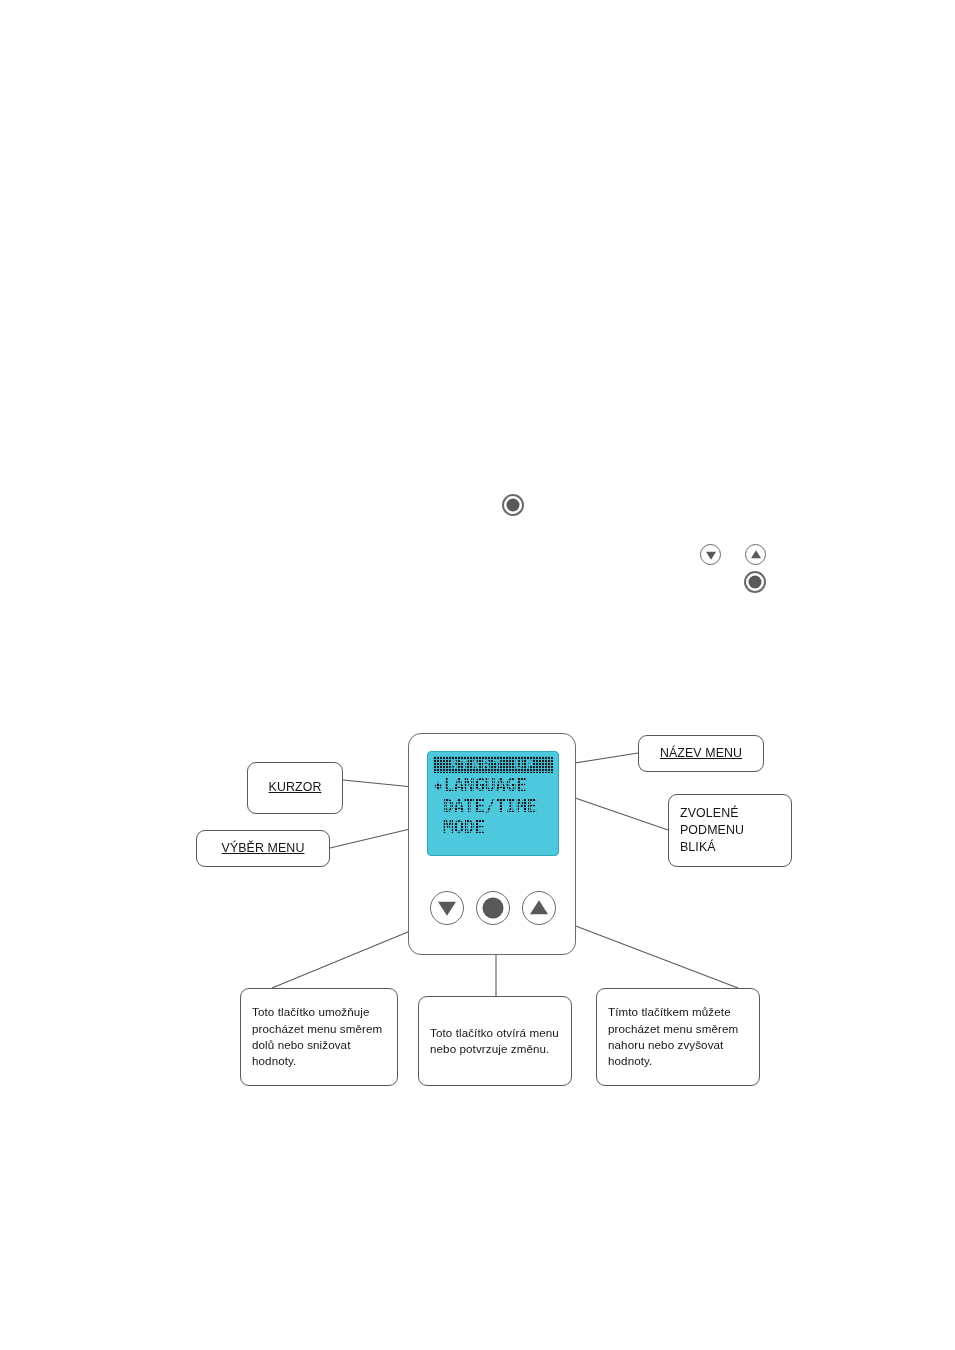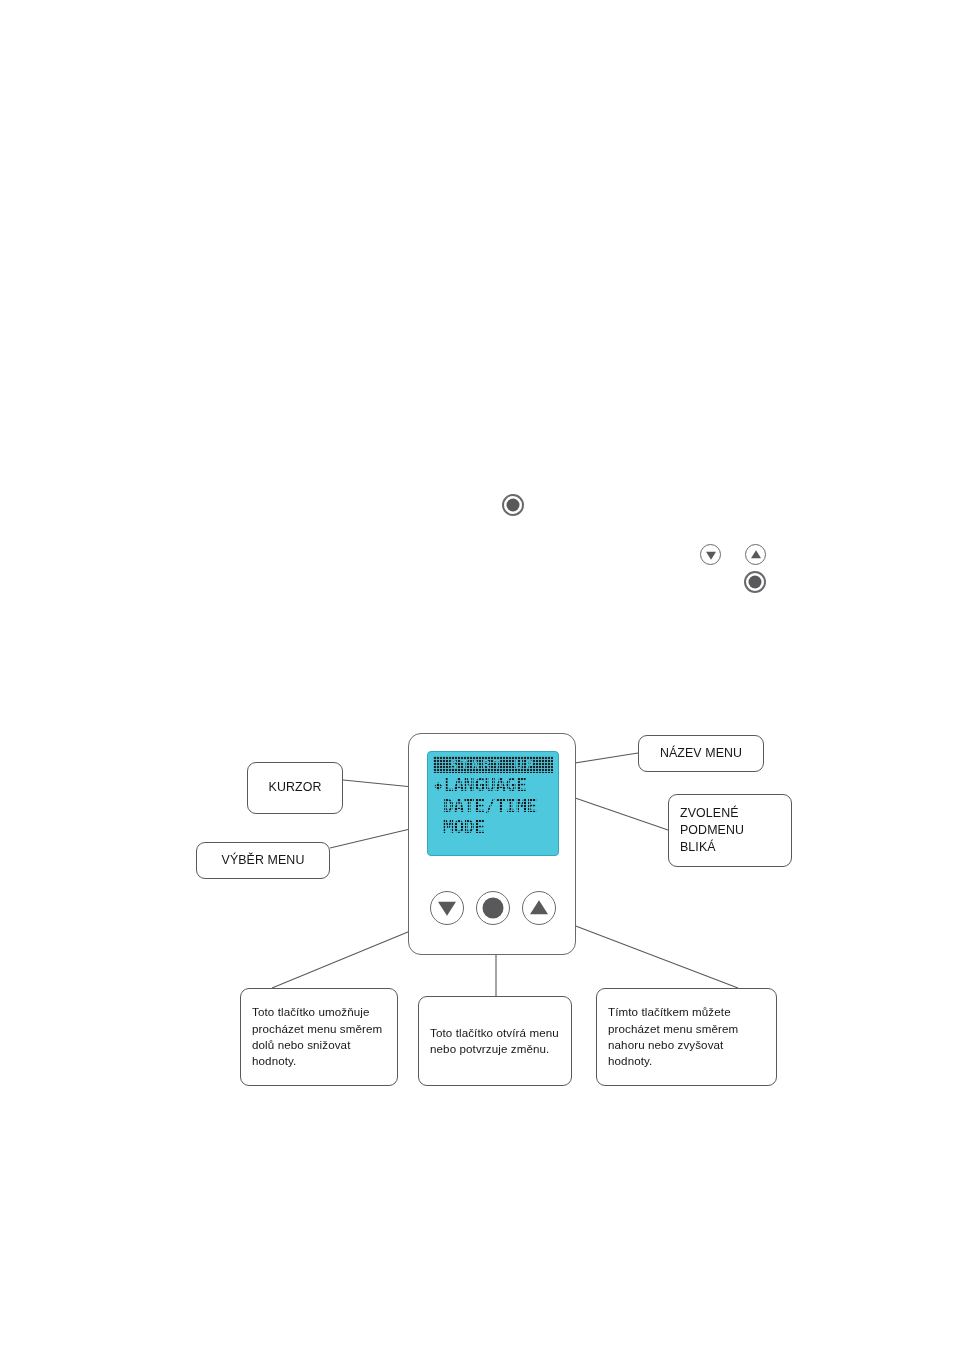--- a/index.html
+++ b/index.html
@@ -47,21 +47,21 @@
     border-radius: 9px;
     background: #ffffff;
     display: flex;
     align-items: center;
     padding: 7px 11px;
     font-size: 12.4px;
     line-height: 1.38;
     color: #161616;
     letter-spacing: 0.1px;
   }
-  .callout.center-txt { justify-content: center; text-align: center; }
+  .callout.center-txt { justify-content: center; text-align: center; text-decoration: underline; }
   .callout.small { font-size: 11.6px; line-height: 1.42; }
   .callout .ctext { display: block; width: 100%; }
 
   
   #device {
     position: absolute;
     left: 408px;
     top: 733px;
     width: 168px;
     height: 222px;
@@ -266,21 +266,21 @@
       <line x1="496" y1="922" x2="496" y2="996"></line>
 
       <line x1="560" y1="920" x2="738" y2="988"></line>
     </g>
   </svg>
 
   <div class="callout center-txt hit" style="left:247px; top:762px; width:96px; height:52px;">
     <span class="ctext">KURZOR</span>
   </div>
 
-  <div class="callout center-txt hit" style="left:196px; top:830px; width:134px; height:37px;margin-top:12px;">
+  <div class="callout center-txt hit" style="left:196px; top:830px; width:134px; height:37px;">
     <span class="ctext">VÝBĚR MENU</span>
   </div>
 
   <div class="callout center-txt hit" style="left:638px; top:735px; width:126px; height:37px;">
     <span class="ctext">NÁZEV MENU</span>
   </div>
 
   <div class="callout small hit" style="left:240px; top:988px; width:158px; height:98px; align-items:center;">
     <span class="ctext">Toto tlačítko umožňuje procházet menu směrem dolů nebo snižovat hodnoty.</span>
   </div>
@@ -288,21 +288,21 @@
   <div class="callout hit" style="left:668px; top:794px; width:124px; height:73px; white-space:pre-line;">
     <span class="ctext">ZVOLENÉ
 PODMENU
 BLIKÁ</span>
   </div>
 
   <div class="callout small hit" style="left:418px; top:996px; width:154px; height:90px; align-items:center;">
     <span class="ctext">Toto tlačítko otvírá menu nebo potvrzuje změnu.</span>
   </div>
 
-  <div class="callout small hit" style="left:596px; top:988px; width:181px; height:98px; align-items:center;">
+  <div class="callout small hit" style="left:596px; top:988px; width:164px; height:98px; align-items:center;">
     <span class="ctext">Tímto tlačítkem můžete procházet menu směrem nahoru nebo zvyšovat hodnoty.</span>
   </div>
 
   <div id="device">
 
     <div id="lcd">
       <div class="lcd-inner">
 
         <div class="lcd-title">
           <span>START UP</span>

